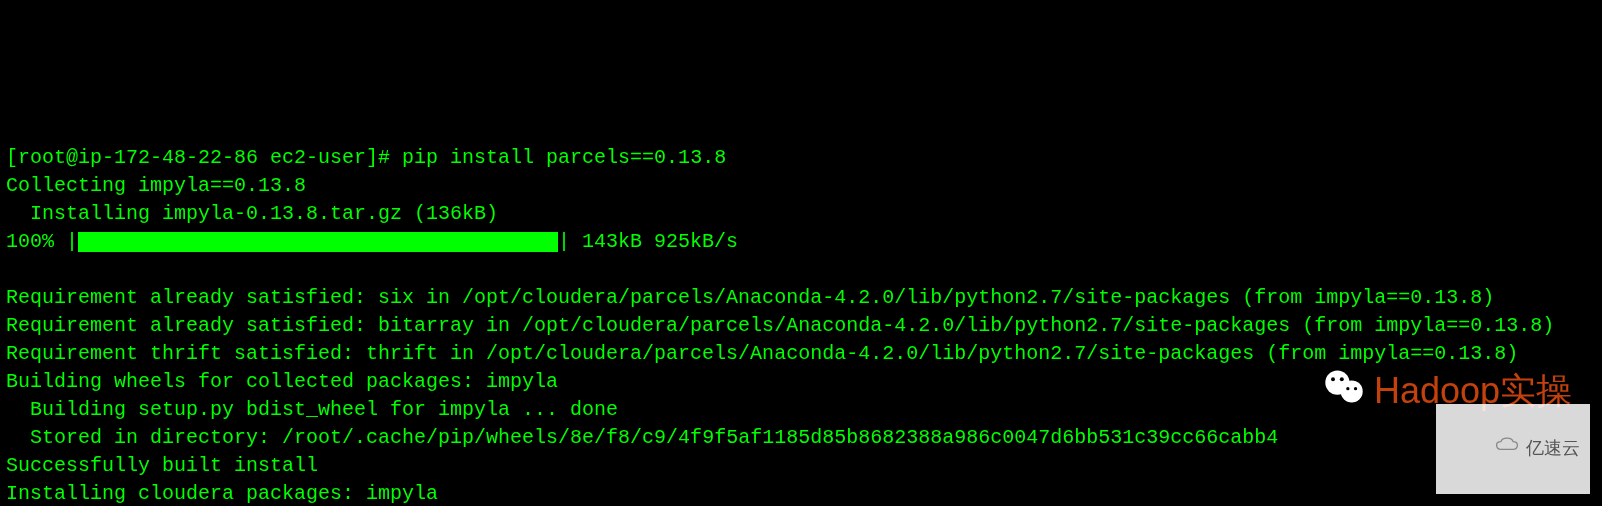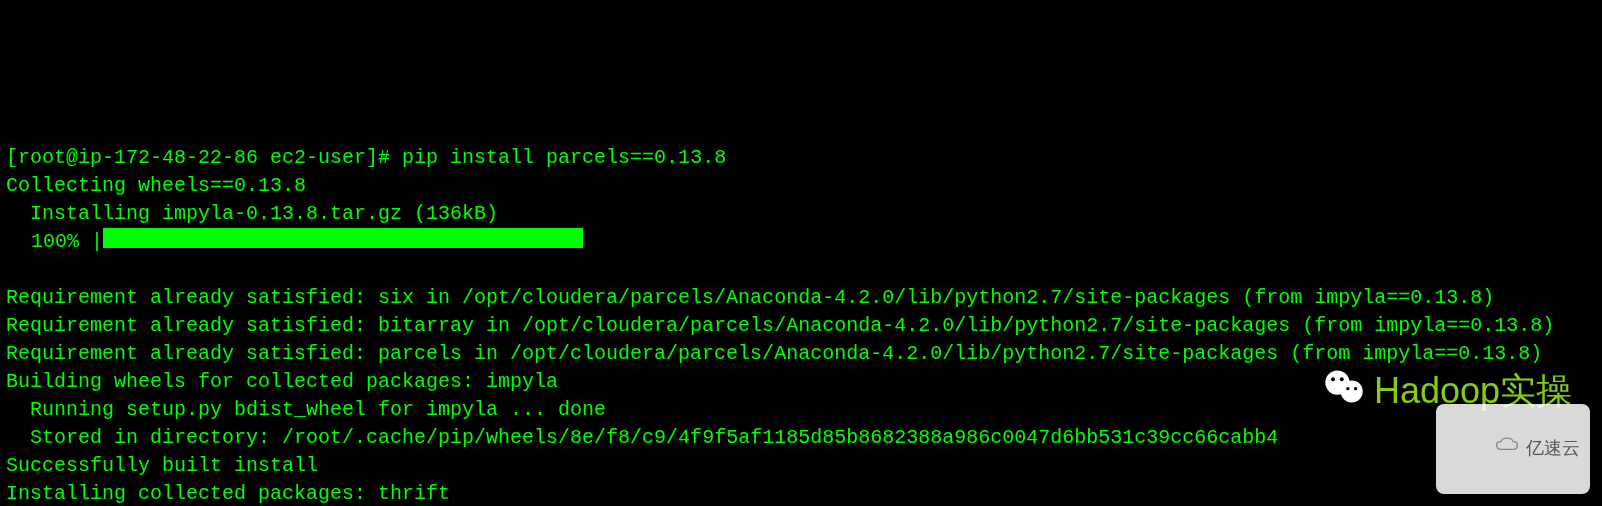--- a/index.html
+++ b/index.html
@@ -20,22 +20,22 @@
       position: relative;
       white-space: pre-wrap;
       word-break: break-all;
     }
     .terminal {
       white-space: pre-wrap;
       word-break: break-all;
     }
     .progress-line {
       display: flex;
+      align-items: center;
       white-space: nowrap;
-      margin-left: 25px;
     }
     .progress-bar-fill {
       display: inline-block;
       background: #00ff00;
       width: 480px;
       height: 20px;
       vertical-align: middle;
     }
     .watermark-top {
       position: absolute;
@@ -43,67 +43,68 @@
       bottom: 60px;
       display: flex;
       align-items: center;
       gap: 8px;
     }
     .watermark-top .icon svg {
       width: 44px;
       height: 44px;
     }
     .watermark-top .text {
-      color: #84cc16;
+      color: #c2410c;
       font-family: Arial, sans-serif;
       font-size: 36px;
       font-weight: normal;
     }
     .watermark-bottom {
       position: absolute;
       right: 12px;
       bottom: 12px;
       display: flex;
       align-items: center;
       gap: 6px;
       background: rgba(255,255,255,0.85);
       padding: 3px 10px;
-      border-radius: 8px;
+      border-radius: 0;
     }
     .watermark-bottom .icon svg {
       width: 26px;
       height: 18px;
     }
     .watermark-bottom .text {
       color: #555;
       font-family: Arial, sans-serif;
       font-size: 18px;
     }
   </style>
 </head>
 <body>
 
 
 
 <div class="terminal">
 <span>[root@ip-172-48-22-86 ec2-user]#</span> <span>pip install parcels==0.13.8</span>
-<span>Collecting wheels==0.13.8</span>
+<span>Collecting impyla==0.13.8</span>
 <span>  Installing impyla-0.13.8.tar.gz (136kB)</span>
 <span class="progress-line">
       <span>    100% |</span>
       <span class="progress-bar-fill"></span>
+      <span>| 143kB 925kB/s</span>
     </span>
 <span>Requirement already satisfied: six in /opt/cloudera/parcels/Anaconda-4.2.0/lib/python2.7/site-packages (from impyla==0.13.8)</span>
 <span>Requirement already satisfied: bitarray in /opt/cloudera/parcels/Anaconda-4.2.0/lib/python2.7/site-packages (from impyla==0.13.8)</span>
-<span>Requirement already satisfied: parcels in /opt/cloudera/parcels/Anaconda-4.2.0/lib/python2.7/site-packages (from impyla==0.13.8)</span>
+<span>Requirement thrift satisfied: thrift in /opt/cloudera/parcels/Anaconda-4.2.0/lib/python2.7/site-packages (from impyla==0.13.8)</span>
 <span>Building wheels for collected packages: impyla</span>
-<span>  Running setup.py bdist_wheel for impyla ... done</span>
+<span>  Building setup.py bdist_wheel for impyla ... done</span>
 <span>  Stored in directory: /root/.cache/pip/wheels/8e/f8/c9/4f9f5af1185d85b8682388a986c0047d6bb531c39cc66cabb4</span>
 <span>Successfully built install</span>
-<span>Installing collected packages: thrift</span>
+<span>Installing cloudera packages: impyla</span>
 
  </div>
 
 <div class="watermark-top">
   <span class="icon">
     <svg viewBox="0 0 40 40" fill="#ffffff">
       <circle cx="14" cy="16" r="11" fill="#ffffff"></circle>
       <circle cx="27" cy="24" r="10" fill="#ffffff"></circle>
       <circle cx="10" cy="13" r="1.8" fill="#000"></circle>
       <circle cx="18" cy="13" r="1.8" fill="#000"></circle>

